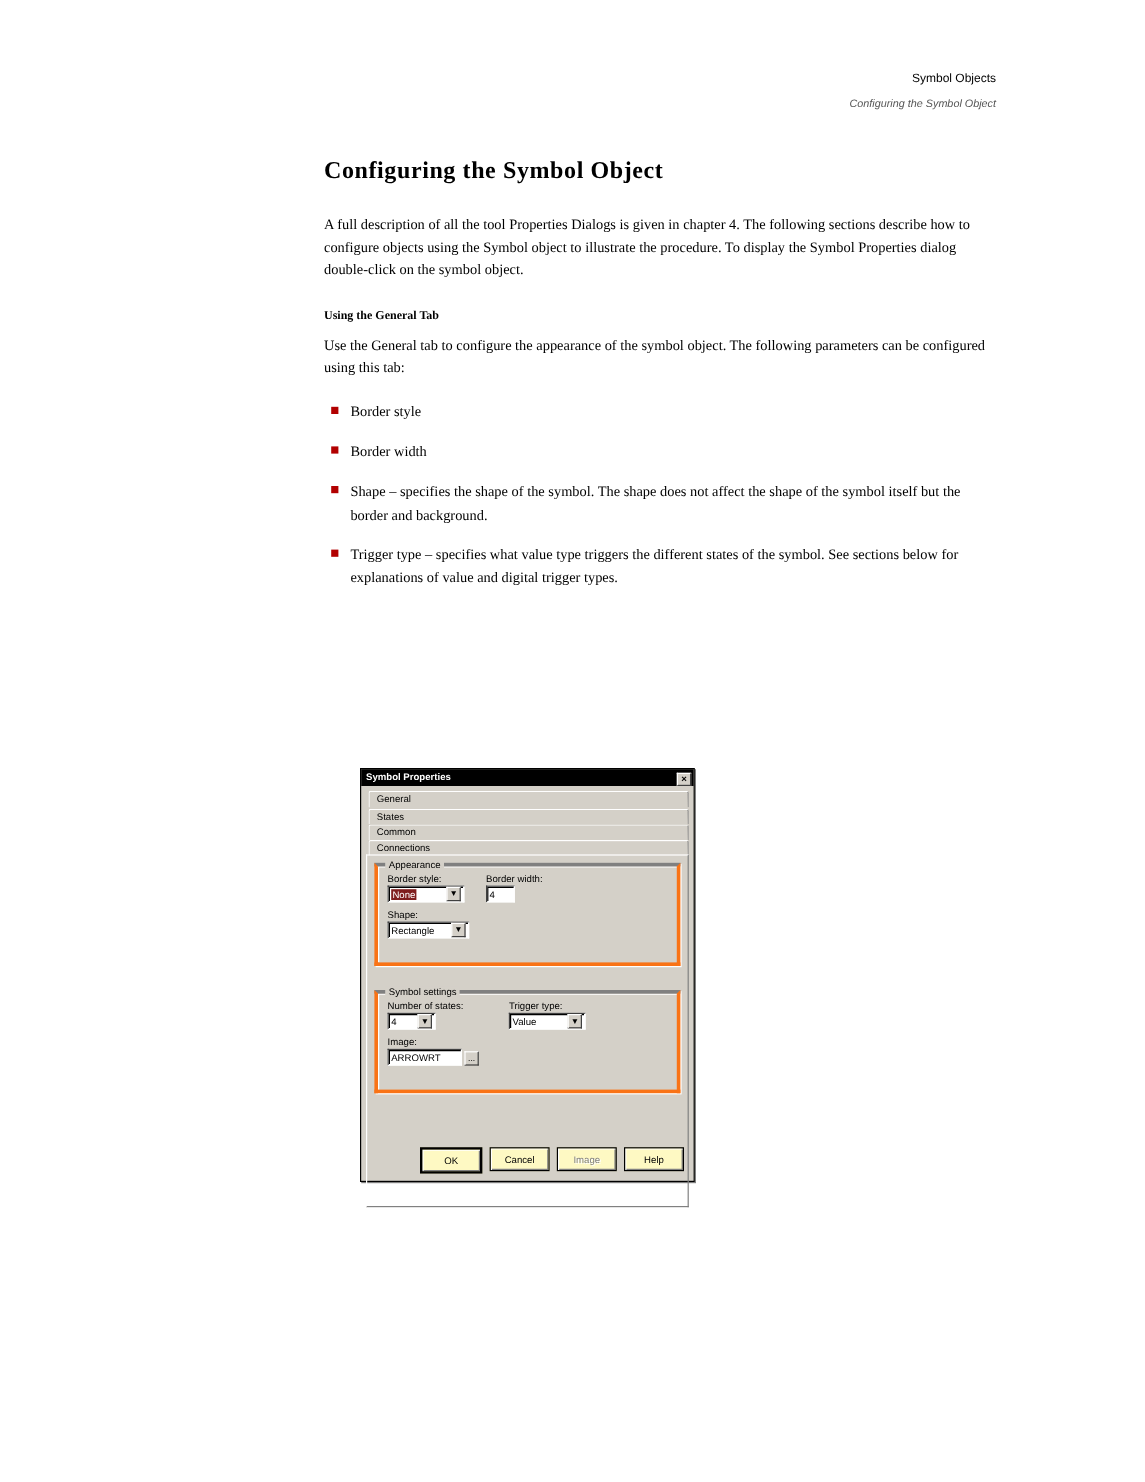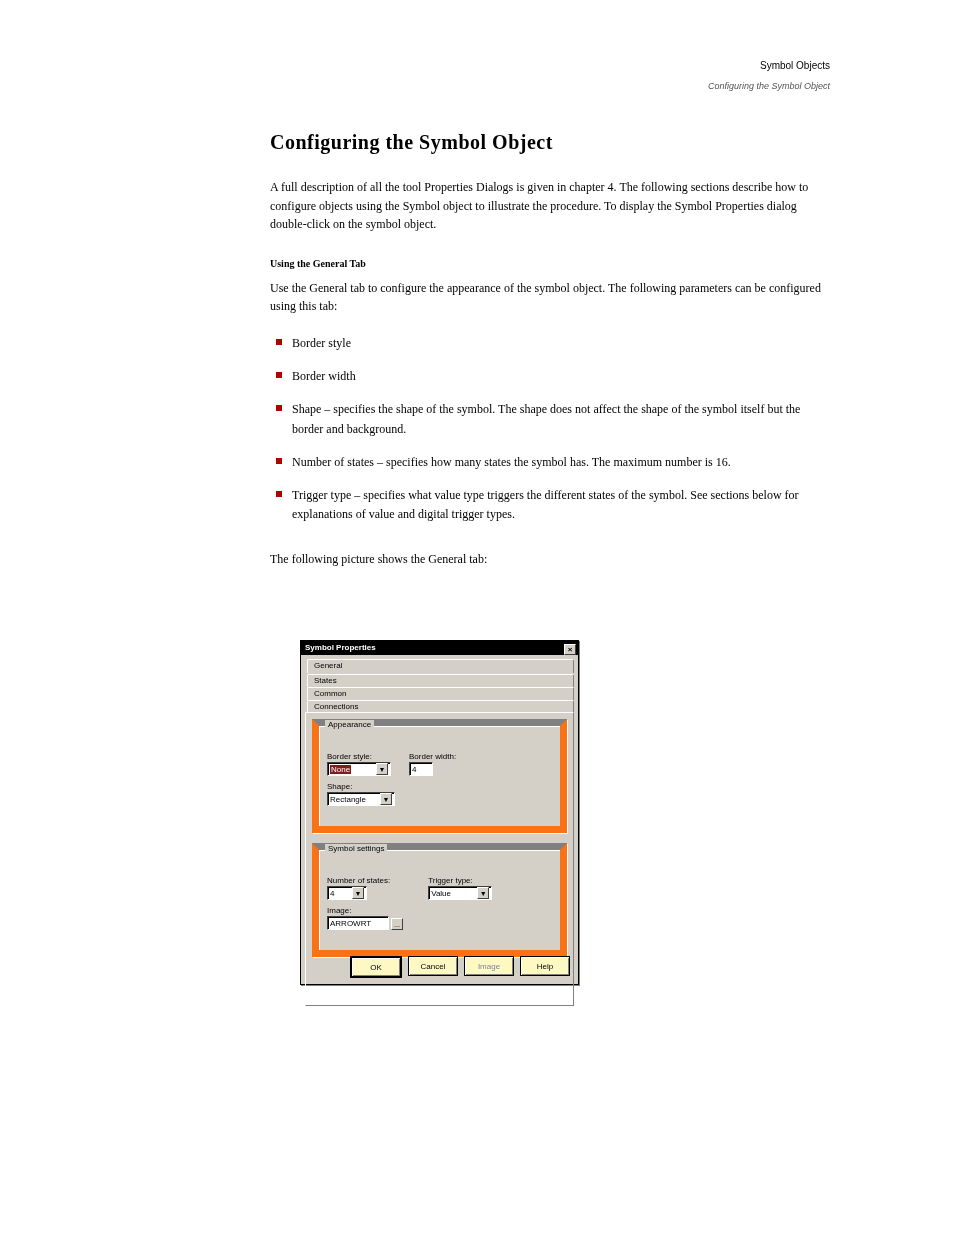--- a/index.html
+++ b/index.html
@@ -151,25 +151,25 @@
     border-top: 1px solid #fff;
     border-left: 1px solid #fff;
     border-right: 1px solid #808080;
     border-bottom: 1px solid #808080;
     margin: 0 4px;
     height: 280px;
     padding: 6px;
     position: relative;
   }
   .groupbox {
-    border: 7px solid #f97316;
+    border: 3px solid #f97316;
     border-top-color: #808080;
     position: relative;
-    padding: 26px 8px 8px 8px;
-    margin-bottom: 10px;
+    padding: 6px 8px 8px 8px;
+    margin-bottom: 20px;
     box-shadow: inset 1px 1px 0 #fff, 1px 1px 0 #fff;
   }
   .groupbox-label {
     position: absolute;
     top: -6px;
     left: 6px;
     background: #d4d0c8;
     padding: 0 3px;
     font-size: 8px;
   }
@@ -269,25 +269,23 @@
     <div class="para">A full description of all the tool Properties Dialogs is given in chapter 4. The following sections describe how to configure objects using the Symbol object to illustrate the procedure. To display the Symbol Properties dialog double-click on the symbol object.</div>
 
     <div class="h2">Using the General Tab</div>
 
     <div class="para">Use the General tab to configure the appearance of the symbol object. The following parameters can be configured using this tab:</div>
 
     <ul class="redlist">
       <li>Border style</li>
       <li>Border width</li>
       <li>Shape – specifies the shape of the symbol. The shape does not affect the shape of the symbol itself but the border and background.</li>
-      <li>Number of states – specifies how many states the symbol has. The maximum number is 16.</li>
       <li>Trigger type – specifies what value type triggers the different states of the symbol. See sections below for explanations of value and digital trigger types.</li>
     </ul>
 
-    <div class="figcap">The following picture shows the General tab:</div>
   </div>
 
   <div class="dialog">
     <div class="titlebar">
       <span>Symbol Properties</span>
       <span class="closebtn">×</span>
     </div>
 
     <div class="tabstrip">
       <div class="tab active">General</div>

